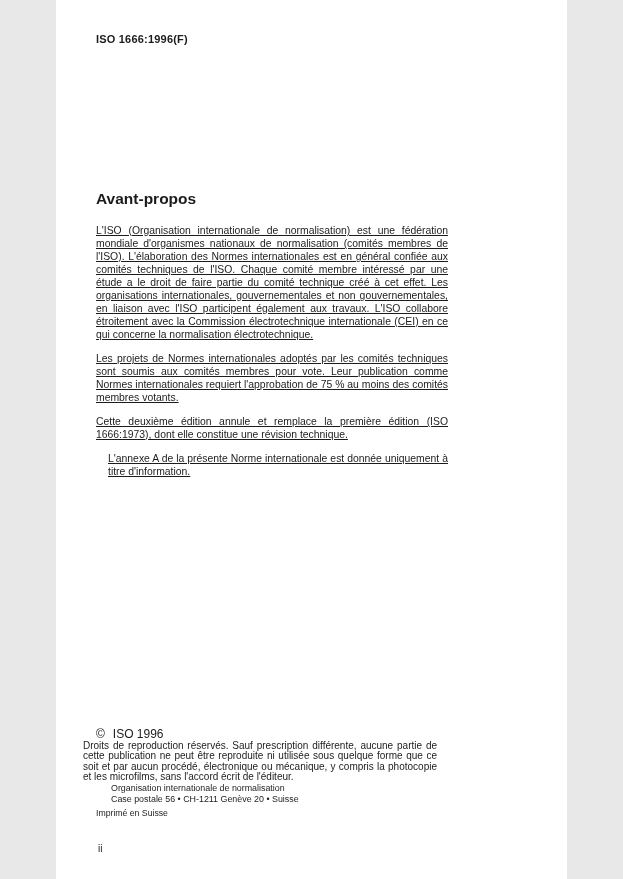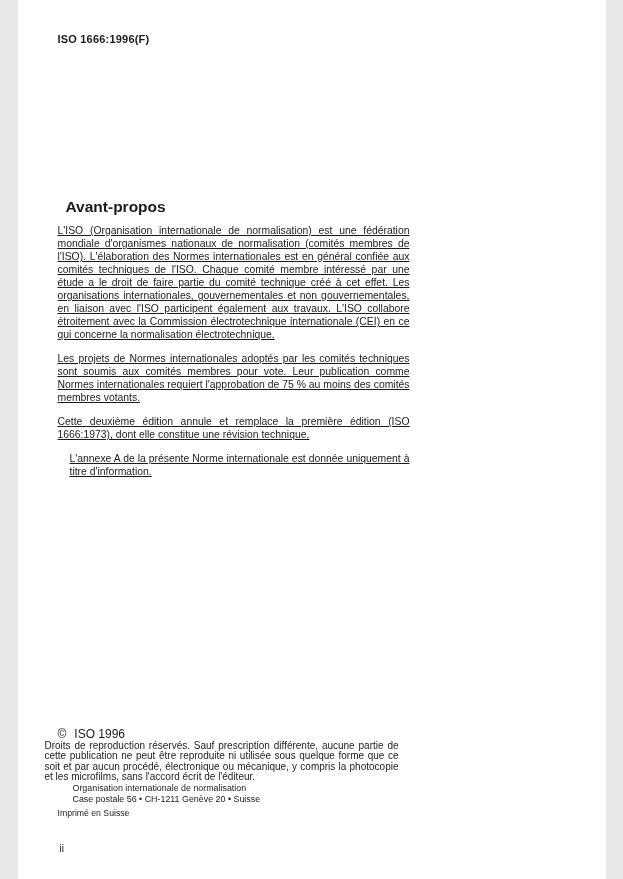--- a/index.html
+++ b/index.html
@@ -1,19 +1,19 @@
 <!DOCTYPE html>
 <html><head>
 <meta charset="utf-8">
 <style>
   * { box-sizing: border-box; }
   html, body { margin: 0; padding: 0; background: #e8e8e8; }
   .page {
     position: relative;
-    width: 588px;
+    width: 511px;
     height: 879px;
     margin: 0 auto;
     background: #ffffff;
     font-family: "Liberation Sans", sans-serif;
     color: #1c1c1c;
     overflow: hidden;
   }
   .doc-ref {
     position: absolute;
     top: 33px;
@@ -78,21 +78,21 @@
     font-size: 10px;
   }
 </style>
 </head>
 <body>
 
 <div class="page">
 
   <div class="doc-ref">ISO 1666:1996(F)</div>
 
-  <h1 class="section-title" style="margin:8px;">Avant-propos</h1>
+  <h1 class="section-title" style="margin:0;">Avant-propos</h1>
 
   <div class="body-col">
     <p>L'ISO (Organisation internationale de normalisation) est une fédération mondiale d'organismes nationaux de normalisation (comités membres de l'ISO). L'élaboration des Normes internationales est en général confiée aux comités techniques de l'ISO. Chaque comité membre intéressé par une étude a le droit de faire partie du comité technique créé à cet effet. Les organisations internationales, gouvernementales et non gouvernementales, en liaison avec l'ISO participent également aux travaux. L'ISO collabore étroitement avec la Commission électrotechnique internationale (CEI) en ce qui concerne la normalisation électrotechnique.</p>
     <p>Les projets de Normes internationales adoptés par les comités techniques sont soumis aux comités membres pour vote. Leur publication comme Normes internationales requiert l'approbation de 75 % au moins des comités membres votants.</p>
     <p>Cette deuxième édition annule et remplace la première édition (ISO 1666:1973), dont elle constitue une révision technique.</p>
     <p class="last">L'annexe A de la présente Norme internationale est donnée uniquement à titre d'information.</p>
   </div>
 
   <div class="copyright">
     <span class="c-symbol">©</span><span>ISO 1996</span>

